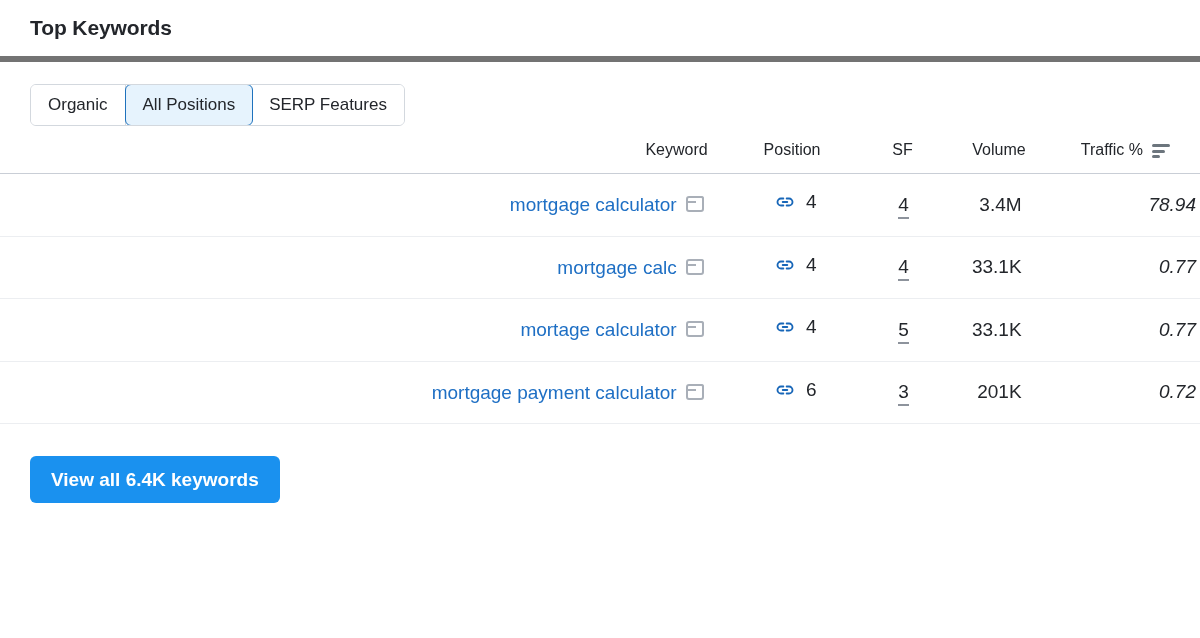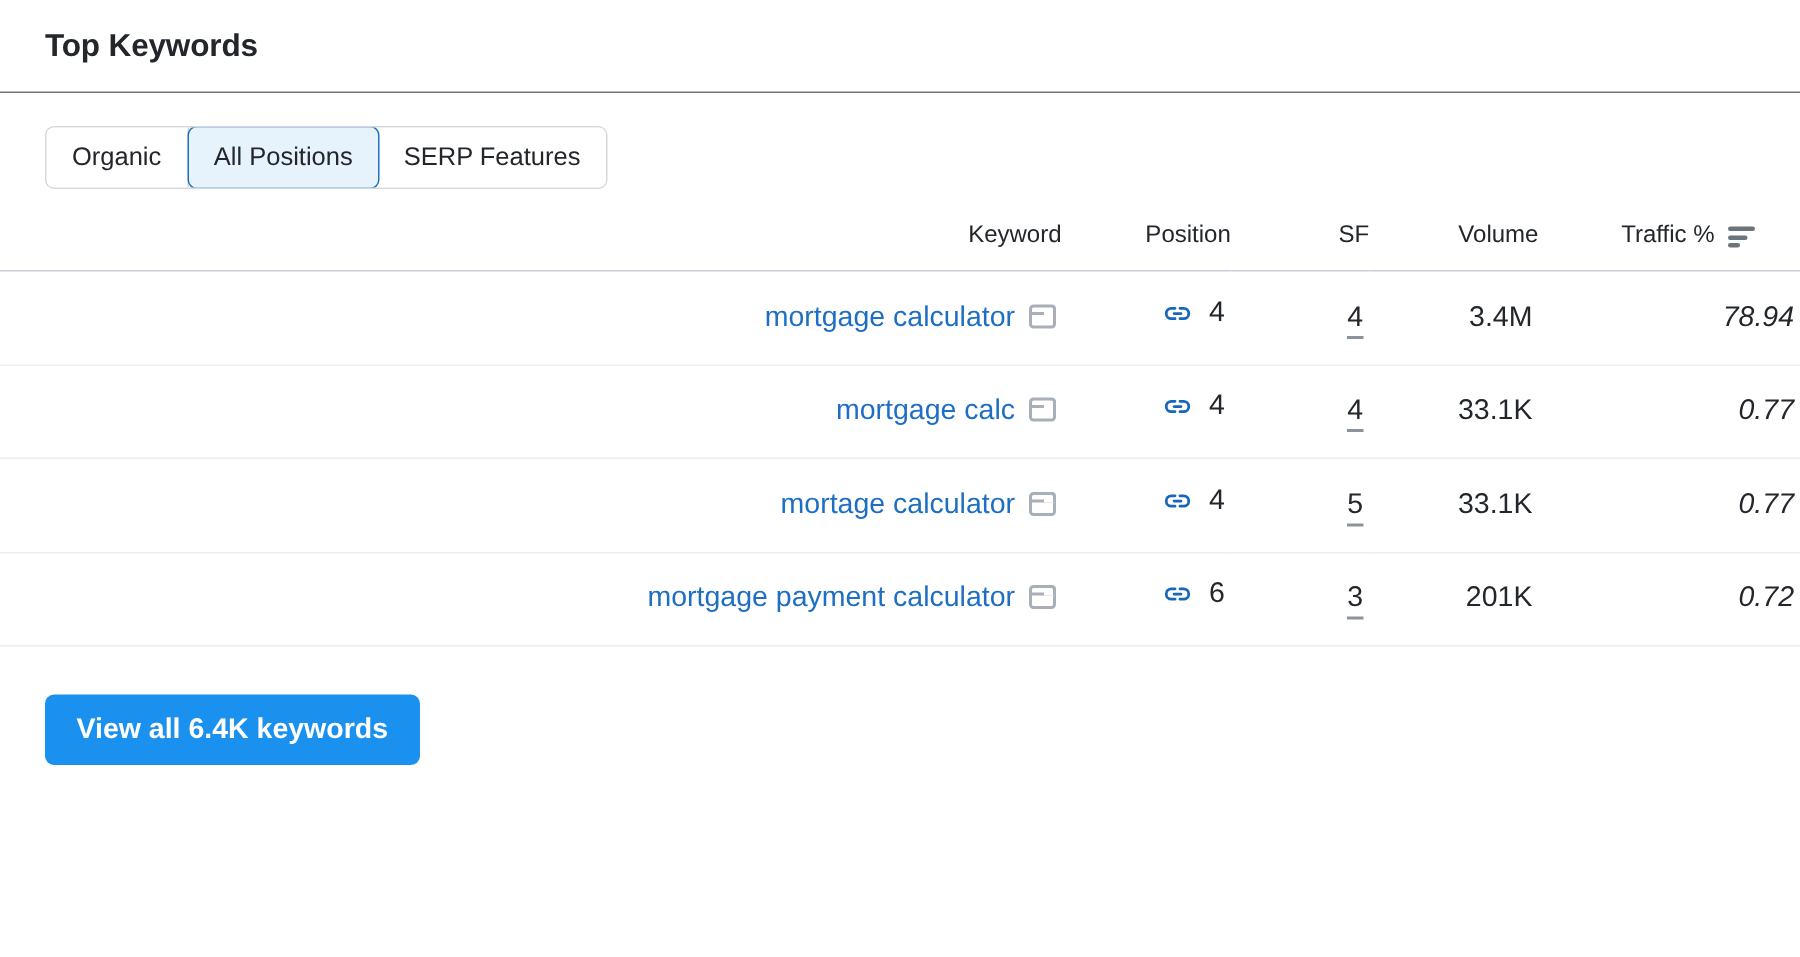--- a/index.html
+++ b/index.html
@@ -19,21 +19,21 @@
     position: relative;
     overflow: hidden;
   }
 
   
   .widget-header {
     height: 62px;
     display: flex;
     align-items: center;
     padding: 0 30px;
-    border-bottom: 1px solid #737373;
+    border-bottom: 6px solid #737373;
   }
   .widget-title {
     font-size: 21px;
     font-weight: bold;
     color: #23262b;
     letter-spacing: -0.1px;
   }
 
   
   .tabs-wrap {
@@ -67,21 +67,21 @@
     border-radius: 6px;
     margin: -1px;
     position: relative;
     z-index: 2;
   }
 
   
   table.kw-table {
     width: 100%;
     border-collapse: collapse;
-    margin-top: 14px;
+    margin-top: 7px;
     table-layout: fixed;
   }
   table.kw-table thead th {
     font-size: 16px;
     font-weight: normal;
     color: #23262b;
     padding: 8px 0 14px 0;
     text-align: right;
     vertical-align: bottom;
     border-bottom: 1px solid #c9ced6;

